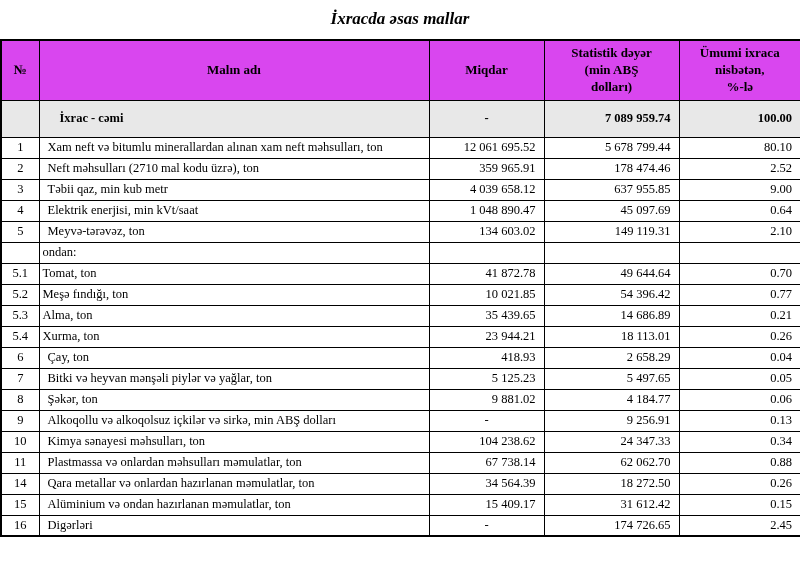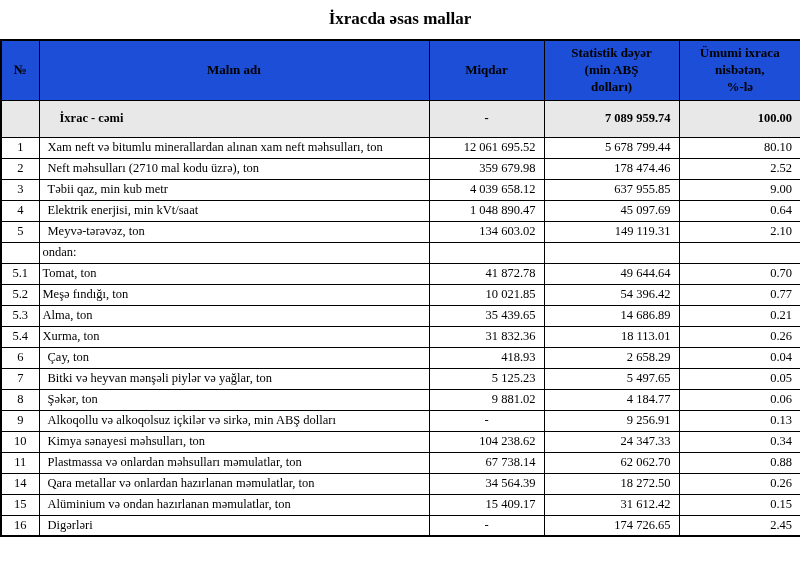--- a/index.html
+++ b/index.html
@@ -10,40 +10,41 @@
     width: 800px; height: 563px;
     font-family: "Liberation Serif", "DejaVu Serif", serif;
     color: #000;
     overflow: hidden;
   }
   .title {
     text-align: center;
     font-size: 17px;
     font-weight: bold;
     margin: 9px 0 10px 0;
+    font-style: italic;
   }
   table.exports {
     border-collapse: collapse;
     width: 800px;
     table-layout: fixed;
     border: 2px solid #000;
   }
   table.exports th, table.exports td {
     border: 1px solid #000;
     overflow: hidden;
   }
   table.exports th {
     font-weight: bold;
     font-size: 13px;
     text-align: center;
     vertical-align: middle;
     white-space: pre-line;
     height: 60px;
     padding: 3px 2px;
-    background: #1d4ed8;
+    background: #d946ef;
     line-height: 1.3;
   }
   table.exports td {
     font-size: 12.5px;
     height: 21px;
     padding: 1px 8px;
     vertical-align: middle;
     white-space: nowrap;
   }
   .c-no   { text-align: center; padding: 1px 2px; }
@@ -101,21 +102,21 @@
         <tr>
           <td class="c-no">1</td>
           <td class="c-name">Xam neft və bitumlu minerallardan alınan xam neft məhsulları, ton</td>
           <td class="c-num">12 061 695.52</td>
           <td class="c-num">5 678 799.44</td>
           <td class="c-num">80.10</td>
         </tr>
         <tr>
           <td class="c-no">2</td>
           <td class="c-name">Neft məhsulları (2710 mal kodu üzrə), ton</td>
-          <td class="c-num">359 679.98</td>
+          <td class="c-num">359 965.91</td>
           <td class="c-num">178 474.46</td>
           <td class="c-num">2.52</td>
         </tr>
         <tr>
           <td class="c-no">3</td>
           <td class="c-name">Təbii qaz, min kub metr</td>
           <td class="c-num">4 039 658.12</td>
           <td class="c-num">637 955.85</td>
           <td class="c-num">9.00</td>
         </tr>
@@ -157,21 +158,21 @@
         <tr>
           <td class="c-no">5.3</td>
           <td class="c-name indent-1">Alma, ton</td>
           <td class="c-num">35 439.65</td>
           <td class="c-num">14 686.89</td>
           <td class="c-num">0.21</td>
         </tr>
         <tr>
           <td class="c-no">5.4</td>
           <td class="c-name indent-1">Xurma, ton</td>
-          <td class="c-num">31 832.36</td>
+          <td class="c-num">23 944.21</td>
           <td class="c-num">18 113.01</td>
           <td class="c-num">0.26</td>
         </tr>
         <tr>
           <td class="c-no">6</td>
           <td class="c-name">Çay, ton</td>
           <td class="c-num">418.93</td>
           <td class="c-num">2 658.29</td>
           <td class="c-num">0.04</td>
         </tr>

